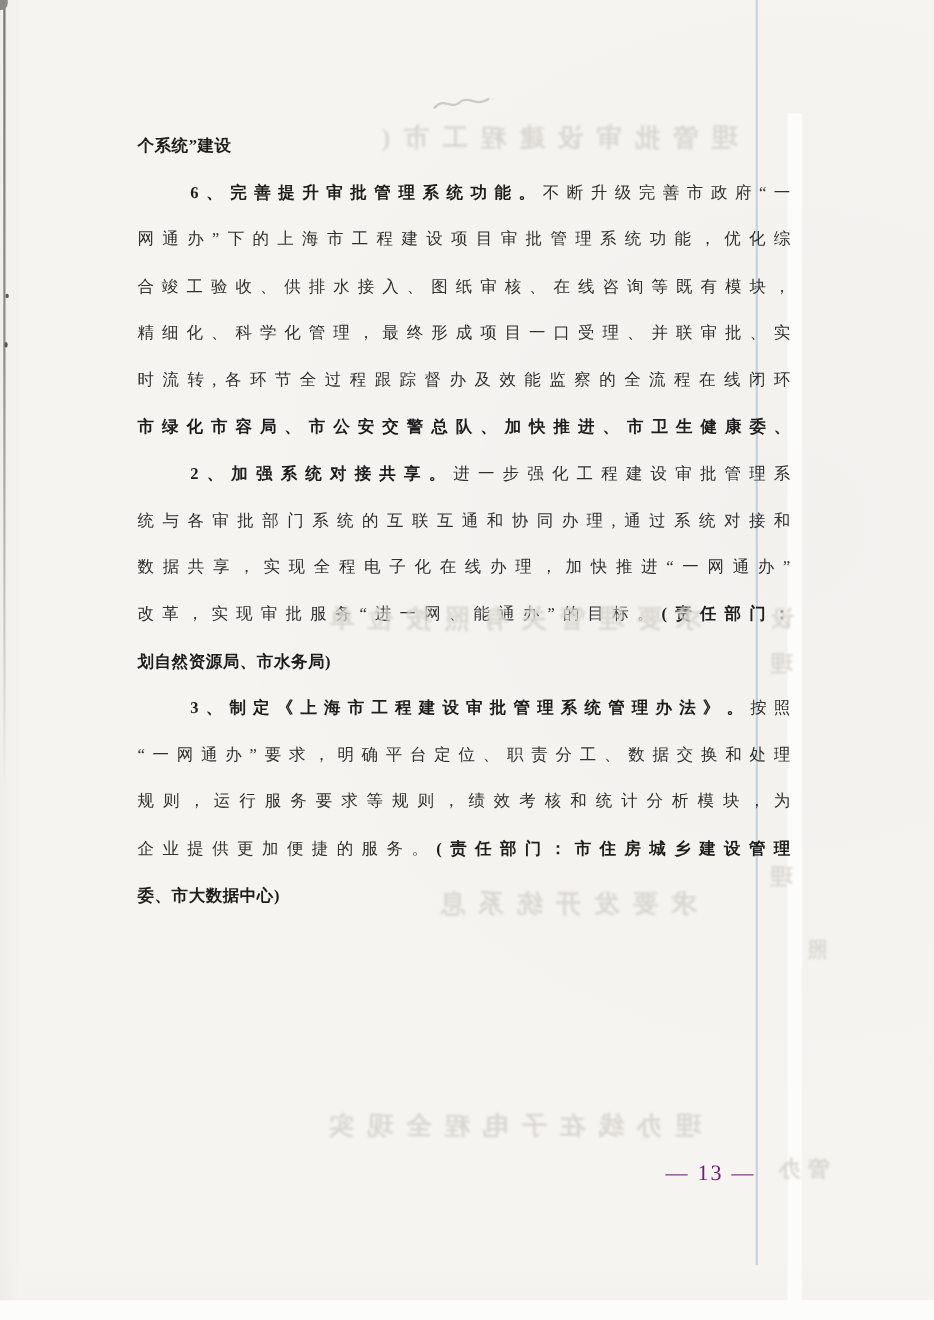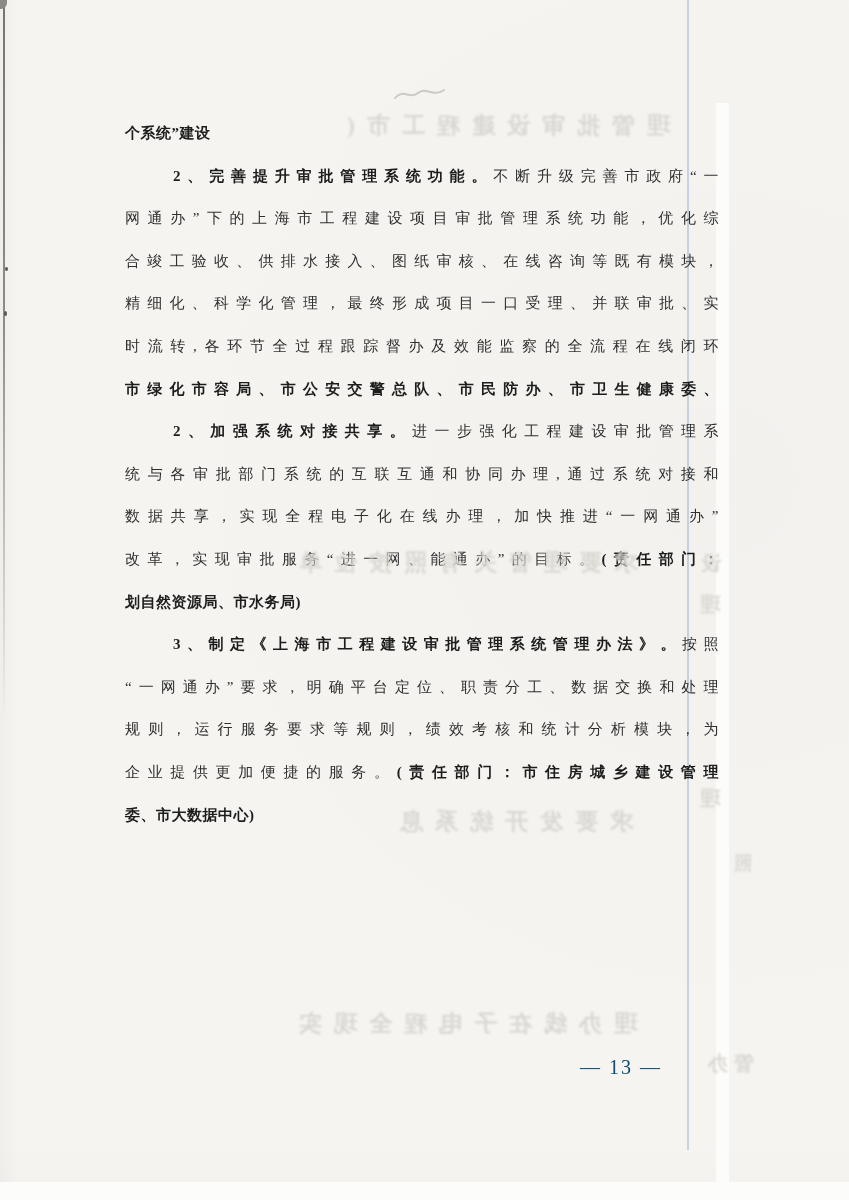--- a/index.html
+++ b/index.html
@@ -26,22 +26,22 @@
   }
   .line.just{
     text-align:justify;text-align-last:justify;white-space:normal;
     text-justify:inter-ideograph;
   }
   .line.indent{text-indent:48px;}
   .line .b{font-weight:700;color:#1d1d1d;}
   .line span{letter-spacing:0.5px;}
   
   .page-number{
-    position:absolute;left:573px;top:1054px;width:96px;height:26px;
-    font-size:20px;line-height:26px;color:#0c4a6e;text-align:center;
+    position:absolute;left:598px;top:1054px;width:96px;height:26px;
+    font-size:20px;line-height:26px;color:#701a75;text-align:center;
     letter-spacing:2px;white-space:nowrap;
   }
   
   .edge-left{
     position:absolute;left:3px;top:0;width:2px;height:720px;
     background:linear-gradient(to bottom,#76766f 0%,#8d8d87 45%,rgba(141,141,135,0) 100%);
   }
   .corner-speck{
     position:absolute;left:0;top:0;width:7px;height:9px;background:#8a8a84;
     border-bottom-right-radius:6px;
@@ -80,26 +80,26 @@
   <div class="blue-line"></div>
   <div class="white-strip"></div>
   <div class="bottom-band"></div>
 
   <svg class="smudge" width="54" height="17">
     <path d="M2,13 C10,3 17,15 25,8 S40,13 51,5" fill="none" stroke="#cbcac4" stroke-width="2" stroke-linecap="round"></path>
   </svg>
 
   <div class="text-block">
       <div class="line"><span class="b">个系统”建设</span></div>
-      <div class="line indent just"><span class="b">2、完善提升审批管理系统功能。</span><span>不断升级完善市政府“一</span></div>
+      <div class="line indent just"><span class="b">6、完善提升审批管理系统功能。</span><span>不断升级完善市政府“一</span></div>
       <div class="line just"><span>网通办”下的上海市工程建设项目审批管理系统功能，优化综</span></div>
       <div class="line just"><span>合竣工验收、供排水接入、图纸审核、在线咨询等既有模块，</span></div>
       <div class="line just"><span>精细化、科学化管理，最终形成项目一口受理、并联审批、实</span></div>
       <div class="line just"><span>时流转,各环节全过程跟踪督办及效能监察的全流程在线闭环</span></div>
-      <div class="line just"><span class="b">市绿化市容局、市公安交警总队、市民防办、市卫生健康委、</span></div>
+      <div class="line just"><span class="b">市绿化市容局、市公安交警总队、加快推进、市卫生健康委、</span></div>
       <div class="line indent just"><span class="b">2、加强系统对接共享。</span><span>进一步强化工程建设审批管理系</span></div>
       <div class="line just"><span>统与各审批部门系统的互联互通和协同办理,通过系统对接和</span></div>
       <div class="line just"><span>数据共享，实现全程电子化在线办理，加快推进“一网通办”</span></div>
       <div class="line just"><span>改革，实现审批服务“进一网、能通办”的目标。</span><span class="b">(责任部门：</span></div>
       <div class="line"><span class="b">划自然资源局、市水务局)</span></div>
       <div class="line indent just"><span class="b">3、制定《上海市工程建设审批管理系统管理办法》。</span><span>按照</span></div>
       <div class="line just"><span>“一网通办”要求，明确平台定位、职责分工、数据交换和处理</span></div>
       <div class="line just"><span>规则，运行服务要求等规则，绩效考核和统计分析模块，为</span></div>
       <div class="line just"><span>企业提供更加便捷的服务。</span><span class="b">(责任部门：市住房城乡建设管理</span></div>
       <div class="line"><span class="b">委、市大数据中心)</span></div>

